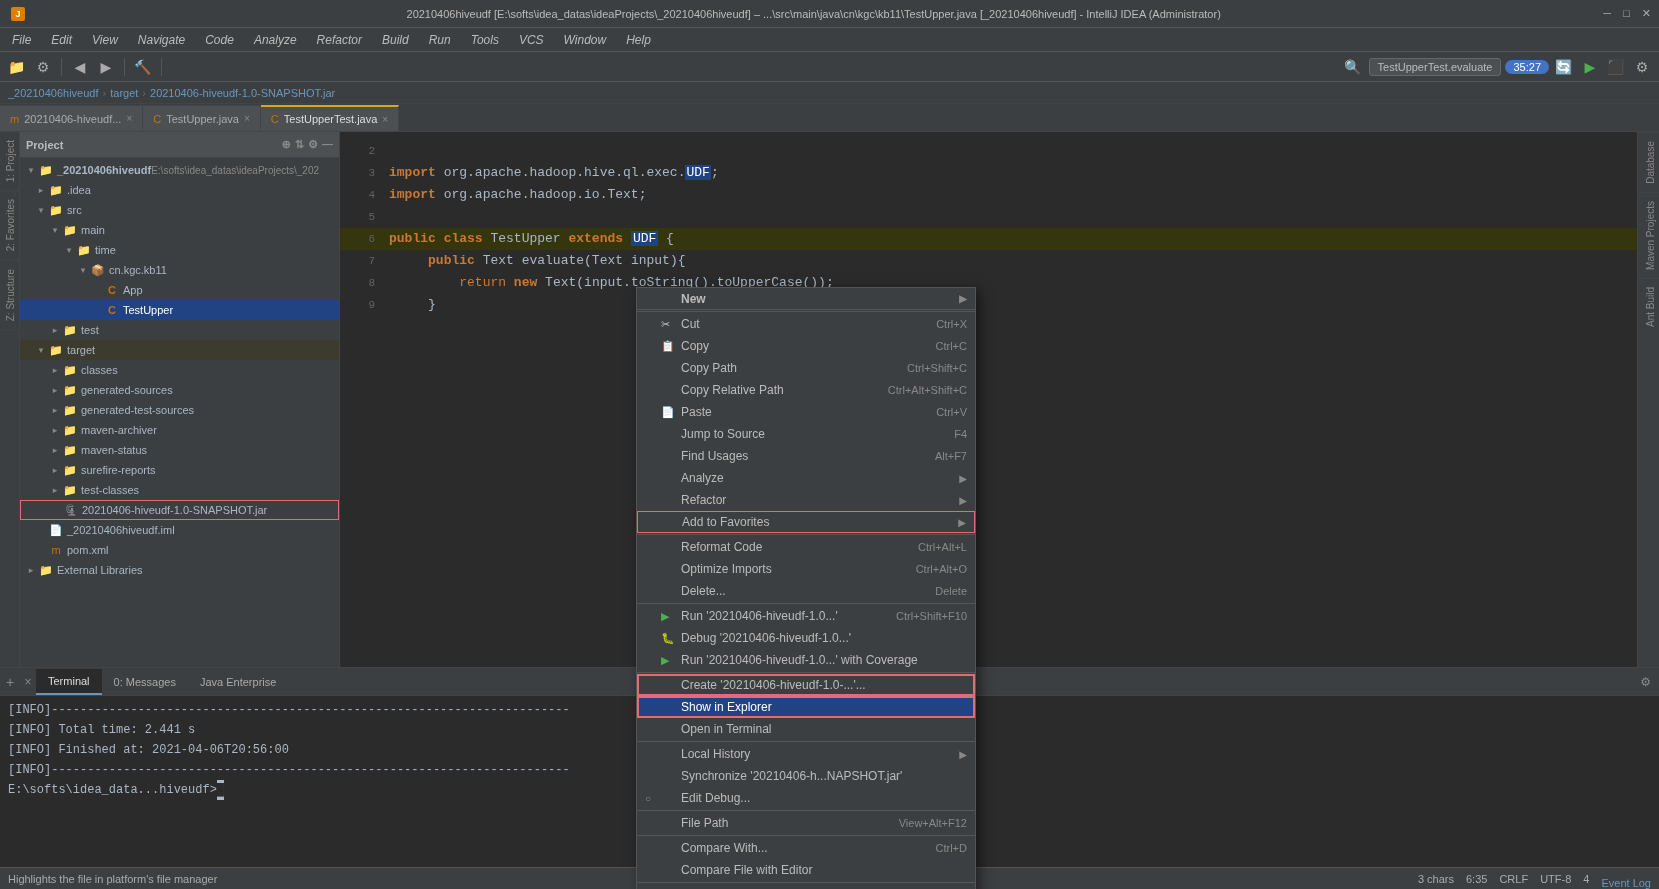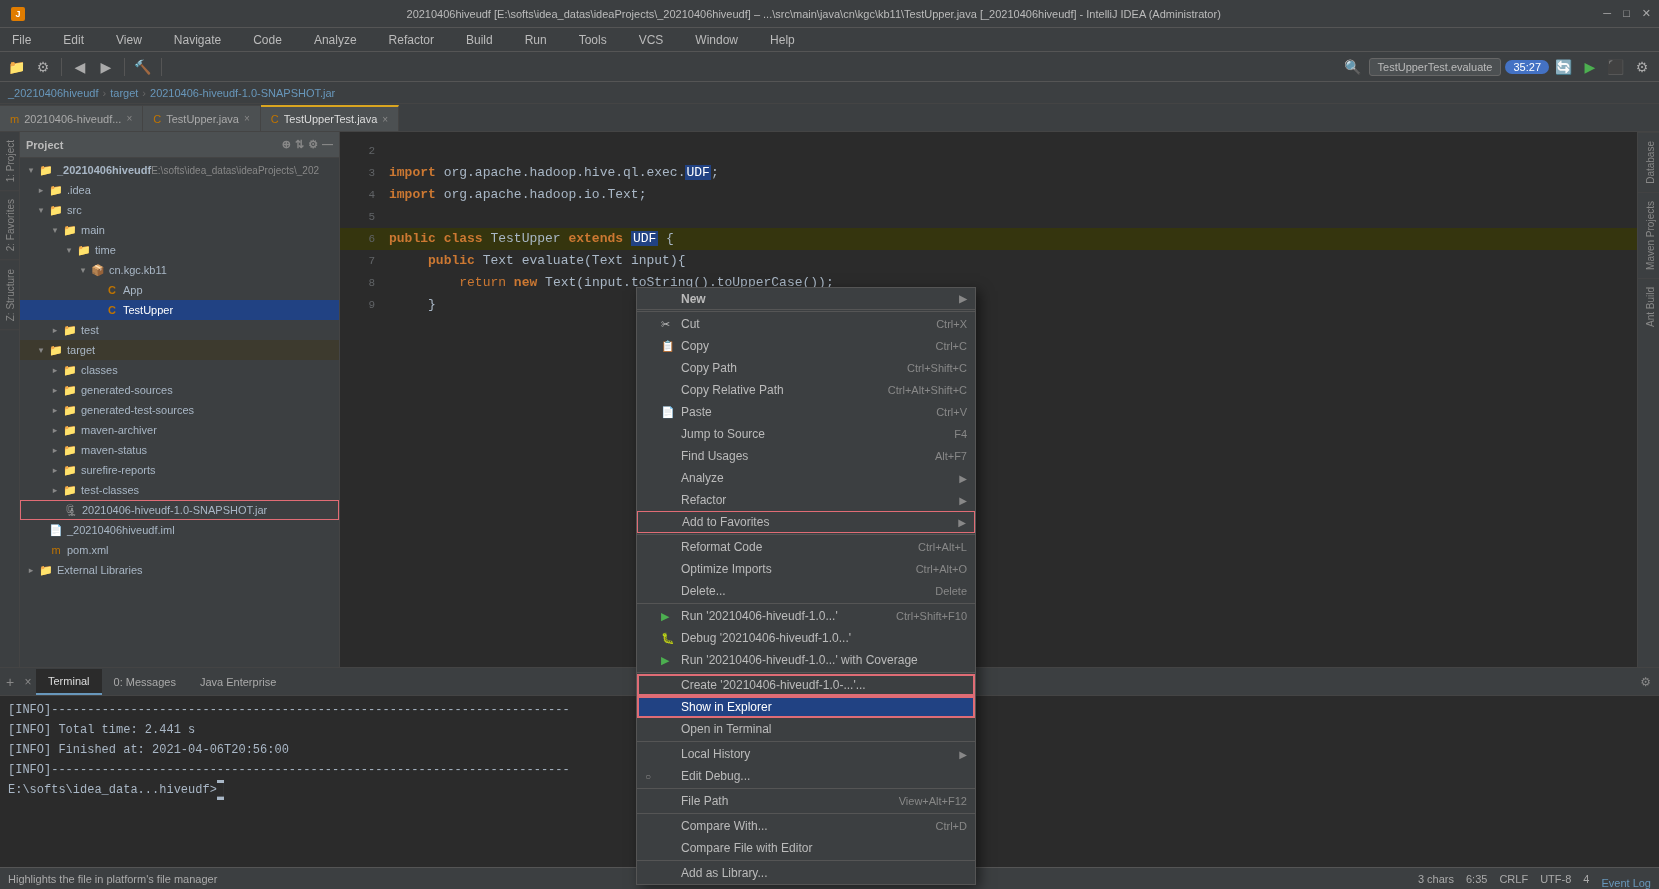--- a/index.html
+++ b/index.html
@@ -19,21 +19,22 @@
 
     
     #menu-bar {
       background: #3c3f41;
       height: 24px;
       display: flex;
       align-items: center;
       padding: 0 4px;
       font-size: 12px;
       border-bottom: 1px solid #555;
-      gap: 16px;
+      gap: 4px;
+      font-style: italic;
     }
     .menu-item { padding: 2px 8px; cursor: pointer; color: #bbbbbb; }
 
     
     #toolbar {
       background: #3c3f41;
       height: 30px;
       display: flex;
       align-items: center;
       padding: 0 6px;
@@ -693,20 +694,25 @@
 
       <div class="ctx-section"></div>
 
       <div class="ctx-item">
         <span class="ctx-check"></span>
         <span class="ctx-icon"></span>
         <span class="ctx-label">Local History</span>
         <span class="ctx-arrow">▶</span>
       </div>
 
+      <div class="ctx-item">
+        <span class="ctx-check"></span>
+        <span class="ctx-icon"></span>
+        <span class="ctx-label">Synchronize '20210406-h...NAPSHOT.jar'</span>
+      </div>
 
       <div class="ctx-item">
         <span class="ctx-check">○</span>
         <span class="ctx-icon"></span>
         <span class="ctx-label">Edit Debug...</span>
       </div>
 
       <div class="ctx-section"></div>
 
       <div class="ctx-item">

